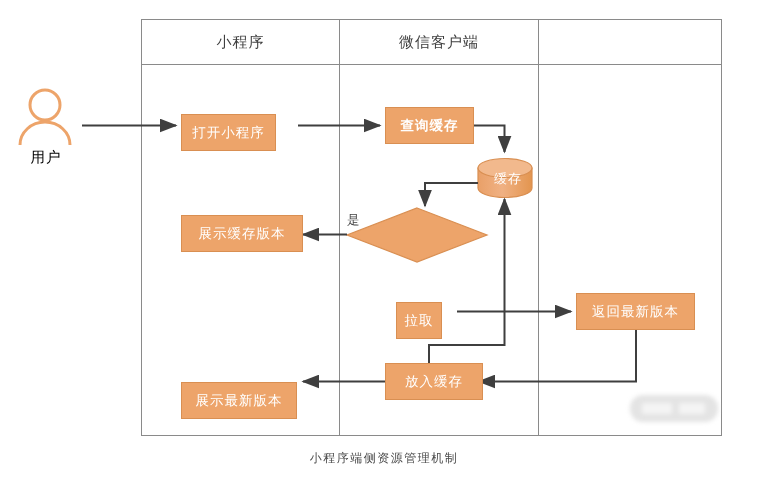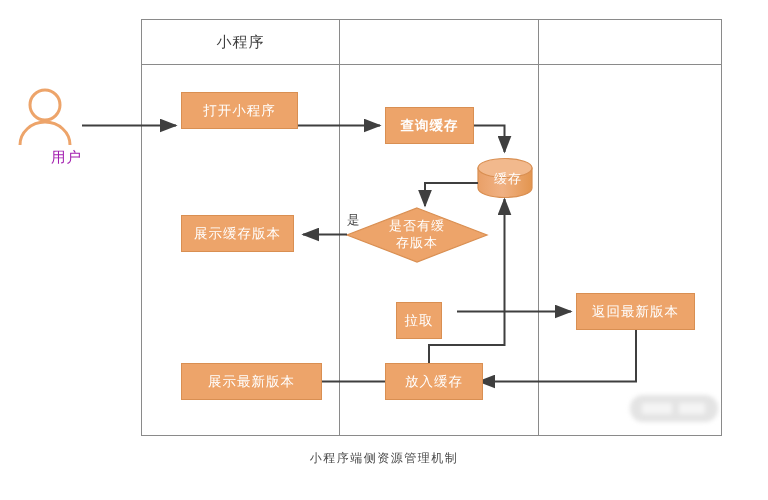--- a/index.html
+++ b/index.html
@@ -78,27 +78,27 @@
     border: 1px solid #d98f52;
     color: #ffffff;
     font-size: 13.5px;
     letter-spacing: 1px;
     display: flex;
     align-items: center;
     justify-content: center;
     text-align: center;
     line-height: 1.25;
   }
-  .n-open     { left: 181px; top: 92px; width: 117px; height: 37px; }
+  .n-open     { left: 181px; top: 114px; width: 95px; height: 37px; }
   .n-query    { left: 385px; top: 107px; width: 89px;  height: 37px; font-weight: bold; }
-  .n-showcache{ left: 181px; top: 215px; width: 113px; height: 37px; }
+  .n-showcache{ left: 181px; top: 215px; width: 122px; height: 37px; }
   .n-pull     { left: 396px; top: 302px; width: 46px;  height: 37px; }
   .n-return   { left: 576px; top: 293px; width: 119px; height: 37px; }
   .n-putcache { left: 385px; top: 363px; width: 98px;  height: 37px; }
-  .n-shownew  { left: 181px; top: 363px; width: 141px; height: 37px; }
+  .n-shownew  { left: 181px; top: 382px; width: 116px; height: 37px; }
 
   
   .diamond-label {
     position: absolute;
     left: 370px;
     top: 212px;
     width: 94px;
     height: 46px;
     display: flex;
     align-items: center;
@@ -133,23 +133,23 @@
     letter-spacing: 0.5px;
   }
   .el-yes { left: 347px; top: 212px; }
 
   
   .actor-label {
     position: absolute;
     left: 10px;
     top: 148px;
     width: 72px;
-    text-align: right;
+    text-align: center;
     font-size: 14.5px;
-    color: #a21caf;
+    color: #000000;
     letter-spacing: 1px;
   }
   
   .caption {
     position: absolute;
     left: 0;
     top: 450px;
     width: 768px;
     text-align: center;
     font-size: 12px;
@@ -180,20 +180,21 @@
 </head>
 <body>
 
 <div id="stage">
 
   <div class="lane-table">
     <div class="lane-header-rule"></div>
     <div class="lane-divider d1"></div>
     <div class="lane-divider d2"></div>
     <div class="lane-header h1">小程序</div>
+    <div class="lane-header h2">微信客户端</div>
   </div>
 
   <svg class="svg-layer" viewBox="0 0 768 500">
     <defs>
       <marker id="arrowhead" markerWidth="9" markerHeight="7" refX="8.2" refY="3.5" orient="auto">
         <polygon points="0 0, 9 3.5, 0 7" fill="#3f3f3f"></polygon>
       </marker>
       <linearGradient id="cylBody" x1="0" y1="0" x2="1" y2="0">
         <stop offset="0%" stop-color="#e9a068"></stop>
         <stop offset="45%" stop-color="#f0b183"></stop>
@@ -230,26 +231,20 @@
     <line x1="385" y1="381.5" x2="303" y2="381.5" stroke="#3f3f3f" stroke-width="2" marker-end="url(#arrowhead)"></line>
 
     <path d="M429 363 V345 H504.5 V199" fill="none" stroke="#3f3f3f" stroke-width="2" marker-end="url(#arrowhead)"></path>
   </svg>
 
   <div class="node n-open">打开小程序</div>
   <div class="node n-query">查询缓存</div>
 
   <div class="cylinder-label">缓存</div>
 
-  <div class="diamond-label">
-    <span>
-      <span>是否有缓</span><br>
-      <span>存版本</span>
-    </span>
-  </div>
 
   <div class="node n-showcache">展示缓存版本</div>
   <div class="node n-pull">拉取</div>
   <div class="node n-return">返回最新版本</div>
   <div class="node n-putcache">放入缓存</div>
   <div class="node n-shownew">展示最新版本</div>
 
   <div class="edge-label el-yes">是</div>
 
   <div class="actor-label">用户</div>

